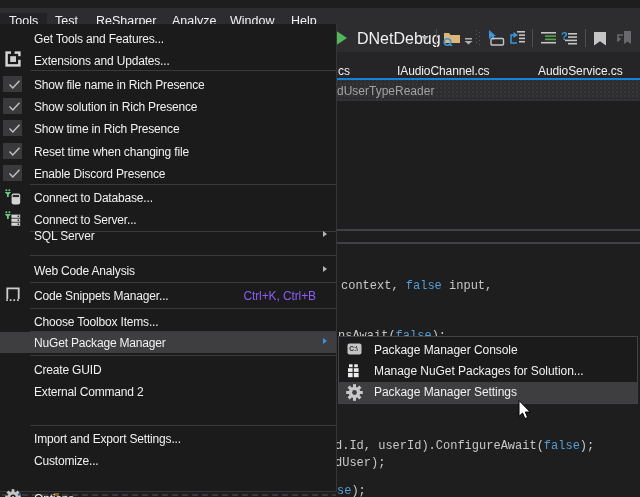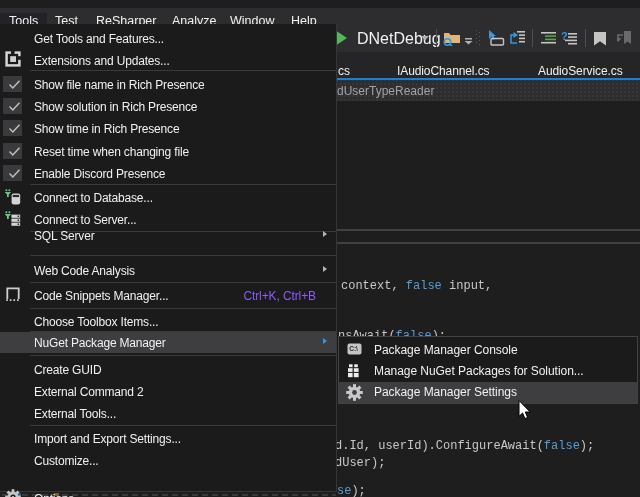--- a/index.html
+++ b/index.html
@@ -247,23 +247,20 @@
         <span class="lbl" style="top:1px;line-height:21px;">NuGet Package Manager</span>
         <span class="arrow arrowb" style="top:6.8px;"></span>
       </div>
     <div class="sep" style="top:331px;"></div>
     <div class="mi" style="top:334px;">
         <span class="lbl">Create GUID</span>
       </div>
     <div class="mi" style="top:356px;">
         <span class="lbl">External Command 2</span>
       </div>
-    <div class="mi" style="top:378px;">
-        <span class="lbl">External Tools...</span>
-      </div>
     <div class="sep" style="top:401px;"></div>
     <div class="mi" style="top:403px;">
         <span class="lbl">Import and Export Settings...</span>
       </div>
     <div class="mi" style="top:425px;">
         <span class="lbl">Customize...</span>
       </div>
     <div class="mi" style="top:463px;">
       <svg class="abs" style="left:5px;top:2px;" width="16" height="16" viewBox="0 0 16 16">
         <g fill="#c5c5c5">

